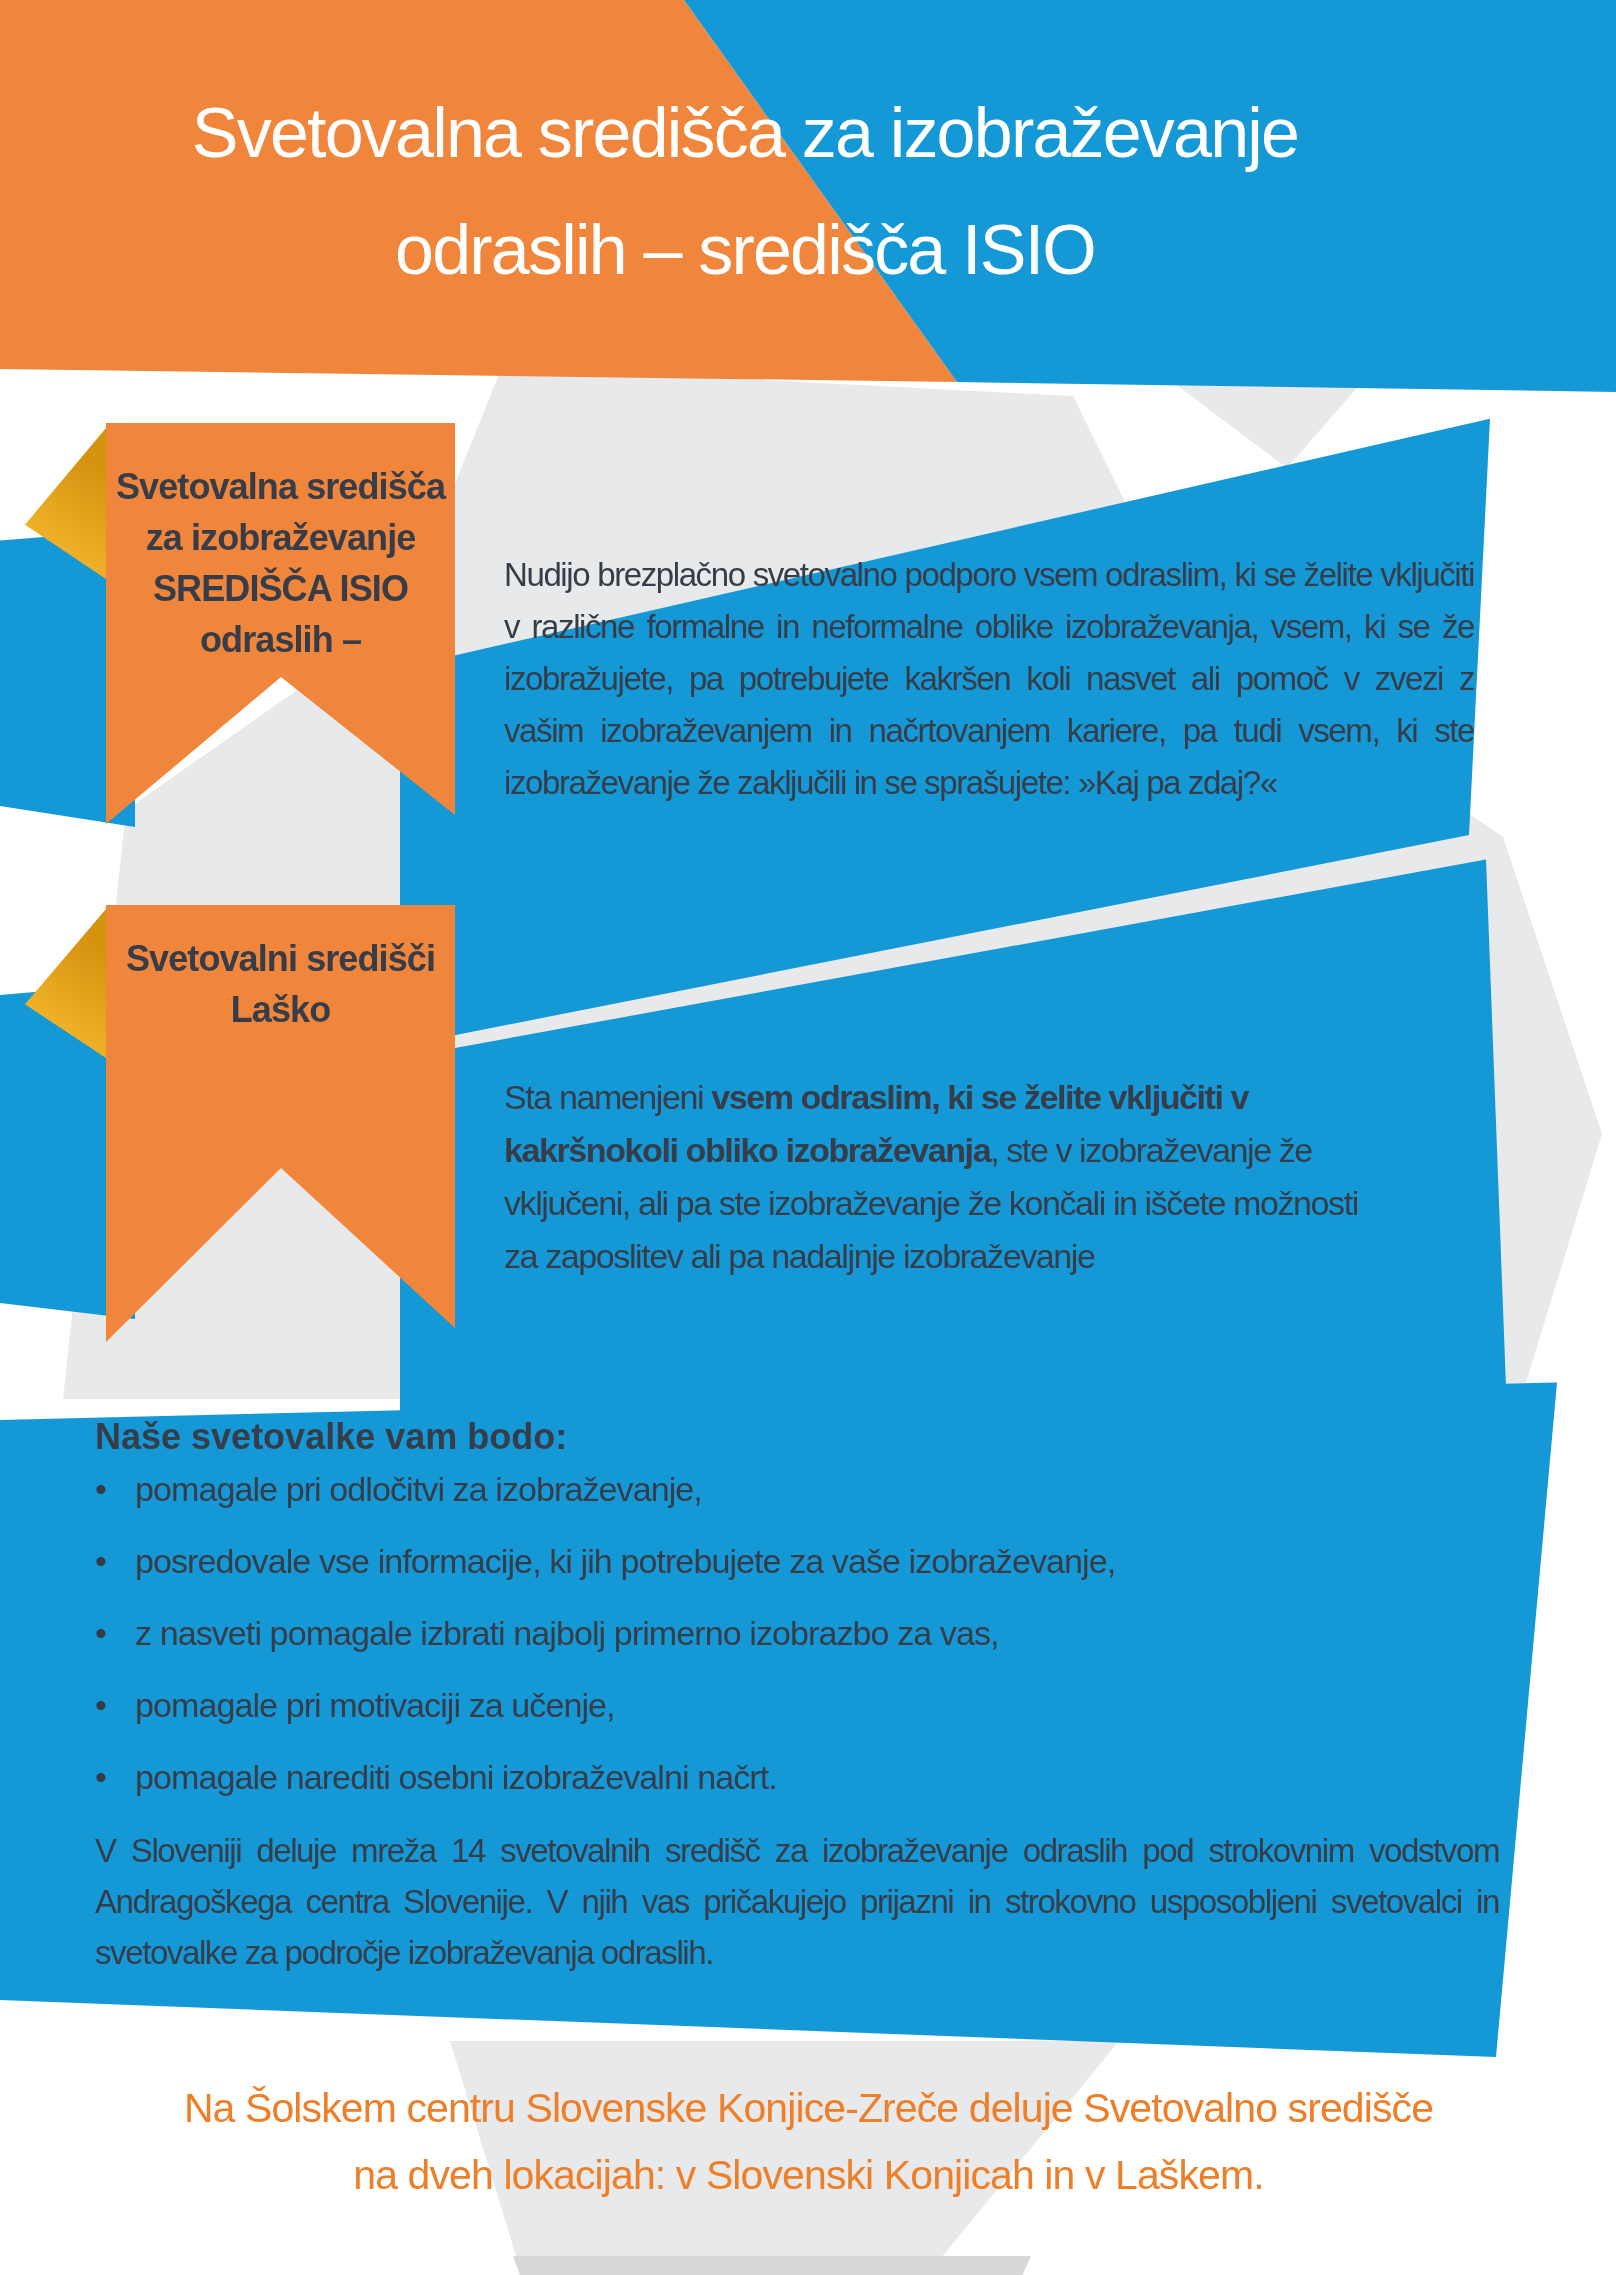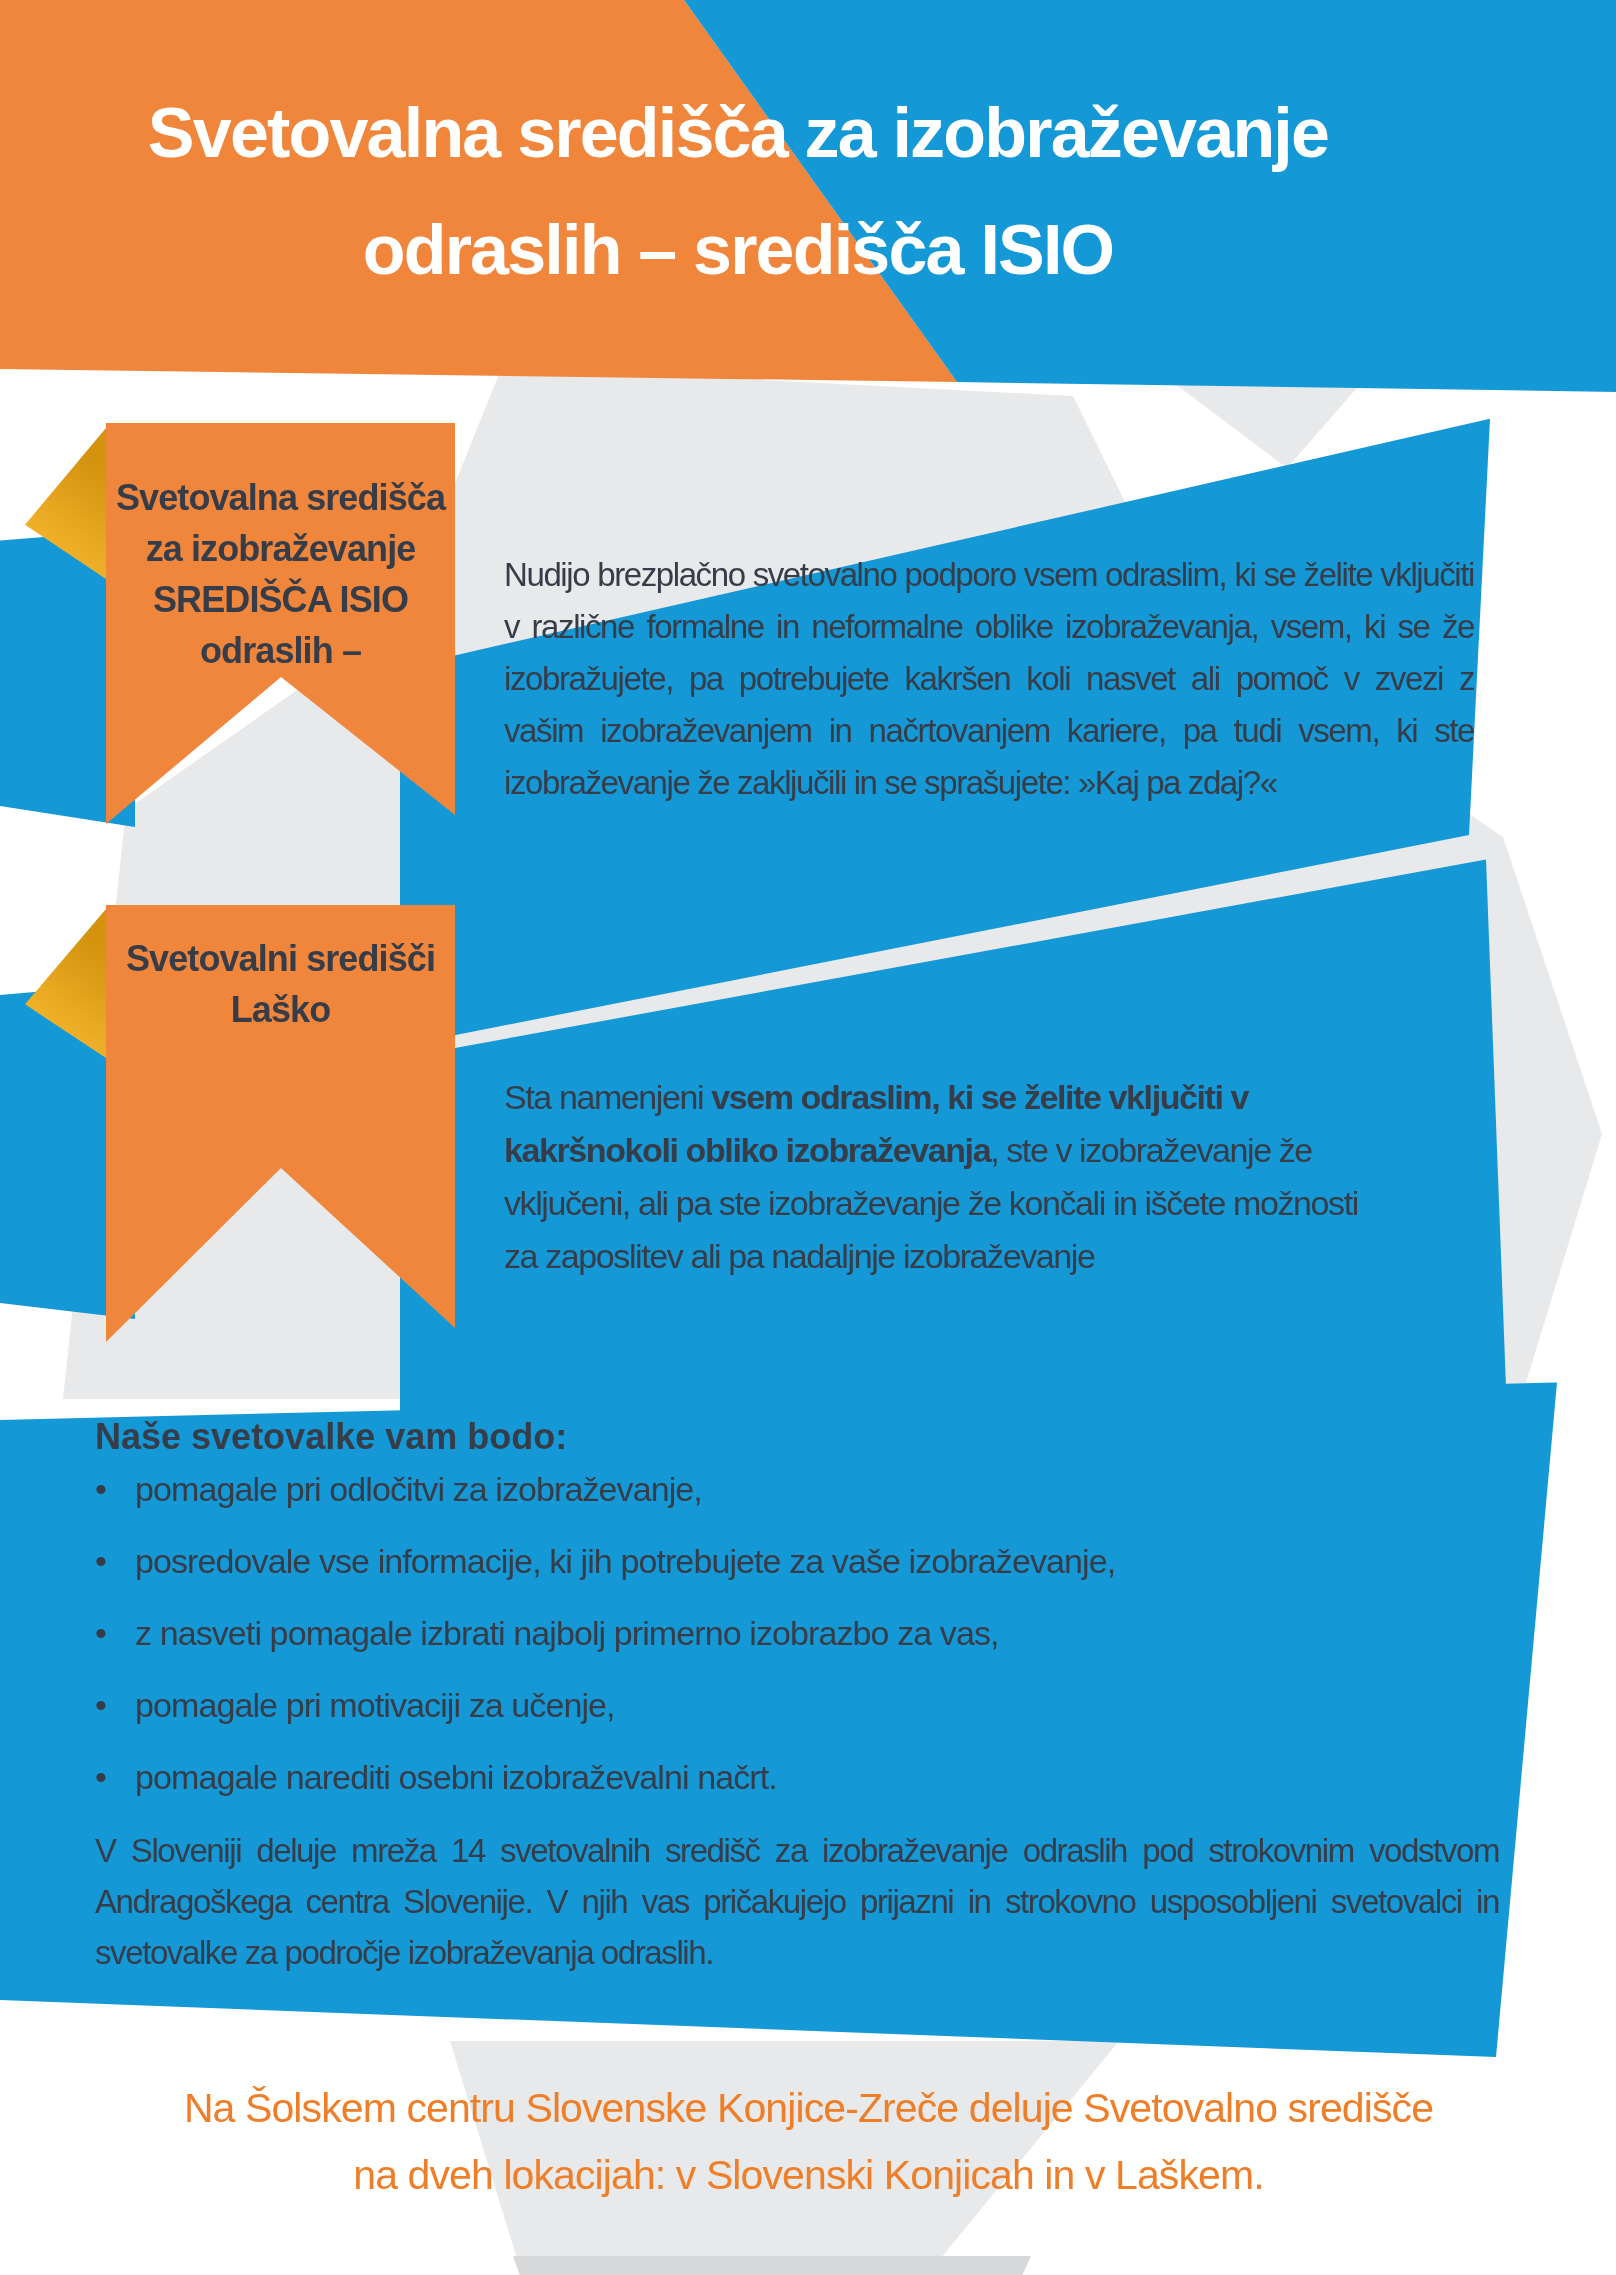--- a/index.html
+++ b/index.html
@@ -18,22 +18,22 @@
   .g4{left:450px;top:2041px;width:669px;height:234px;
       clip-path:polygon(0 0,669px 0,477px 234px,72px 234px);}
   .g4d{left:513px;top:2256px;width:518px;height:20px;background:#d6d8da;
       clip-path:polygon(0 0,518px 0,509px 20px,7.2px 20px);}
 
   
   .hdr-orange{left:0;top:0;width:1617px;height:396px;background:#f0863c;z-index:4;
       clip-path:polygon(0 0,684px 0,957px 382px,0 369px);}
   .hdr-blue{left:0;top:0;width:1617px;height:396px;background:#1498d6;z-index:4;
       clip-path:polygon(684px 0,1617px 0,1617px 392px,957px 382px);}
-  .title{left:0;top:75px;width:1476px;z-index:5;color:#ffffff;text-align:center;
-      font-size:70px;font-weight:bold;line-height:117px;letter-spacing:-1.8px;}
+  .title{left:7px;top:75px;width:1476px;z-index:5;color:#ffffff;text-align:center;
+      font-size:70px;font-weight:normal;line-height:117px;letter-spacing:-1.8px;}
 
   
   .blue{background:#1498d6;}
   .bshadow{filter:drop-shadow(0 5.4px 7.2px rgba(50,70,90,.18));}
   .strip1{left:0;top:518px;width:135px;height:311px;z-index:3;
       clip-path:polygon(0 22.5px,135px 11.7px,135px 309px,0 288px);}
   .strip2{left:0;top:977px;width:135px;height:342px;z-index:3;
       clip-path:polygon(0 18px,135px 6.3px,135px 342px,0 326px);}
   .box1{left:400px;top:416px;width:1143px;height:630px;z-index:3;
       clip-path:polygon(0 252px,1090px 2.7px,1069px 419px,0 630px);}
@@ -44,21 +44,21 @@
 
   
   .fold{z-index:5;background:linear-gradient(215deg,#d4920e 20%,#f3b42c 80%);}
   .fold1{left:25px;top:428px;width:81px;height:151px;clip-path:polygon(100% 0,100% 100%,0 64%);}
   .fold2{left:25px;top:909px;width:81px;height:149px;clip-path:polygon(100% 0,100% 100%,0 64%);}
   .ribbon{z-index:6;background:#f0863c;color:#363d48;text-align:center;
       font-weight:bold;font-size:36px;line-height:51px;letter-spacing:-0.9px;
       filter:drop-shadow(9px 7.2px 9px rgba(50,70,90,.40));}
   .ribbon1{left:106px;top:423px;width:349px;height:403px;
       clip-path:polygon(0 0,349px 0,349px 392px,175px 254px,0 401px);padding-top:0;}
-  .ribbon1 .rt{padding-top:49px;}
+  .ribbon1 .rt{padding-top:38px;}
   .ribbon2{left:106px;top:905px;width:349px;height:437px;
       clip-path:polygon(0 0,349px 0,349px 423px,175px 263px,0 437px);}
   .ribbon2 .rt{padding-top:28px;}
 
   
   .dark{color:#363d48;}
   .body1{left:504px;top:549px;width:970px;z-index:7;font-size:33px;line-height:52px;
       letter-spacing:-1.4px;text-align:justify;}
   .body2{left:504px;top:1071px;width:1026px;z-index:7;font-size:34px;line-height:53px;
       letter-spacing:-1.4px;}

